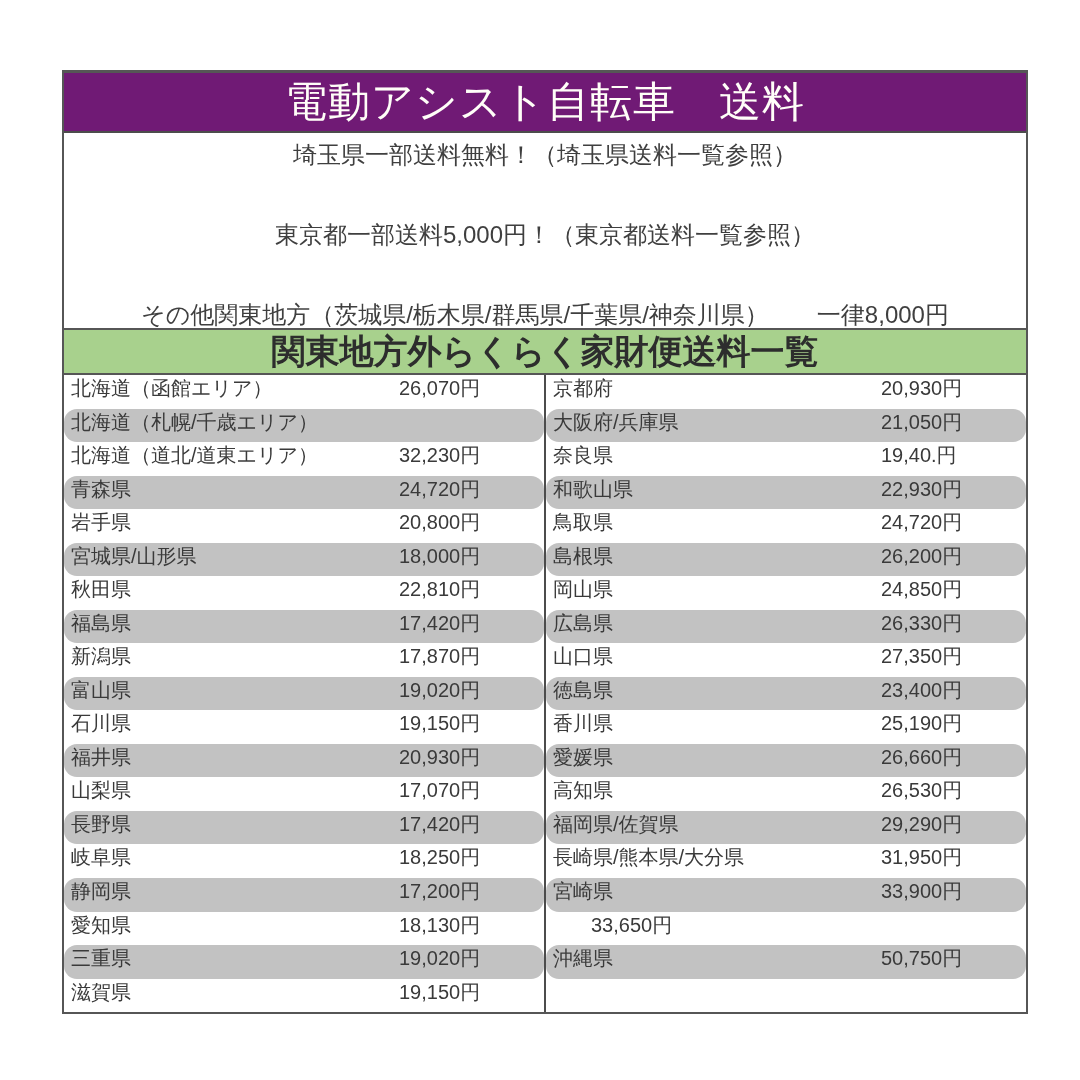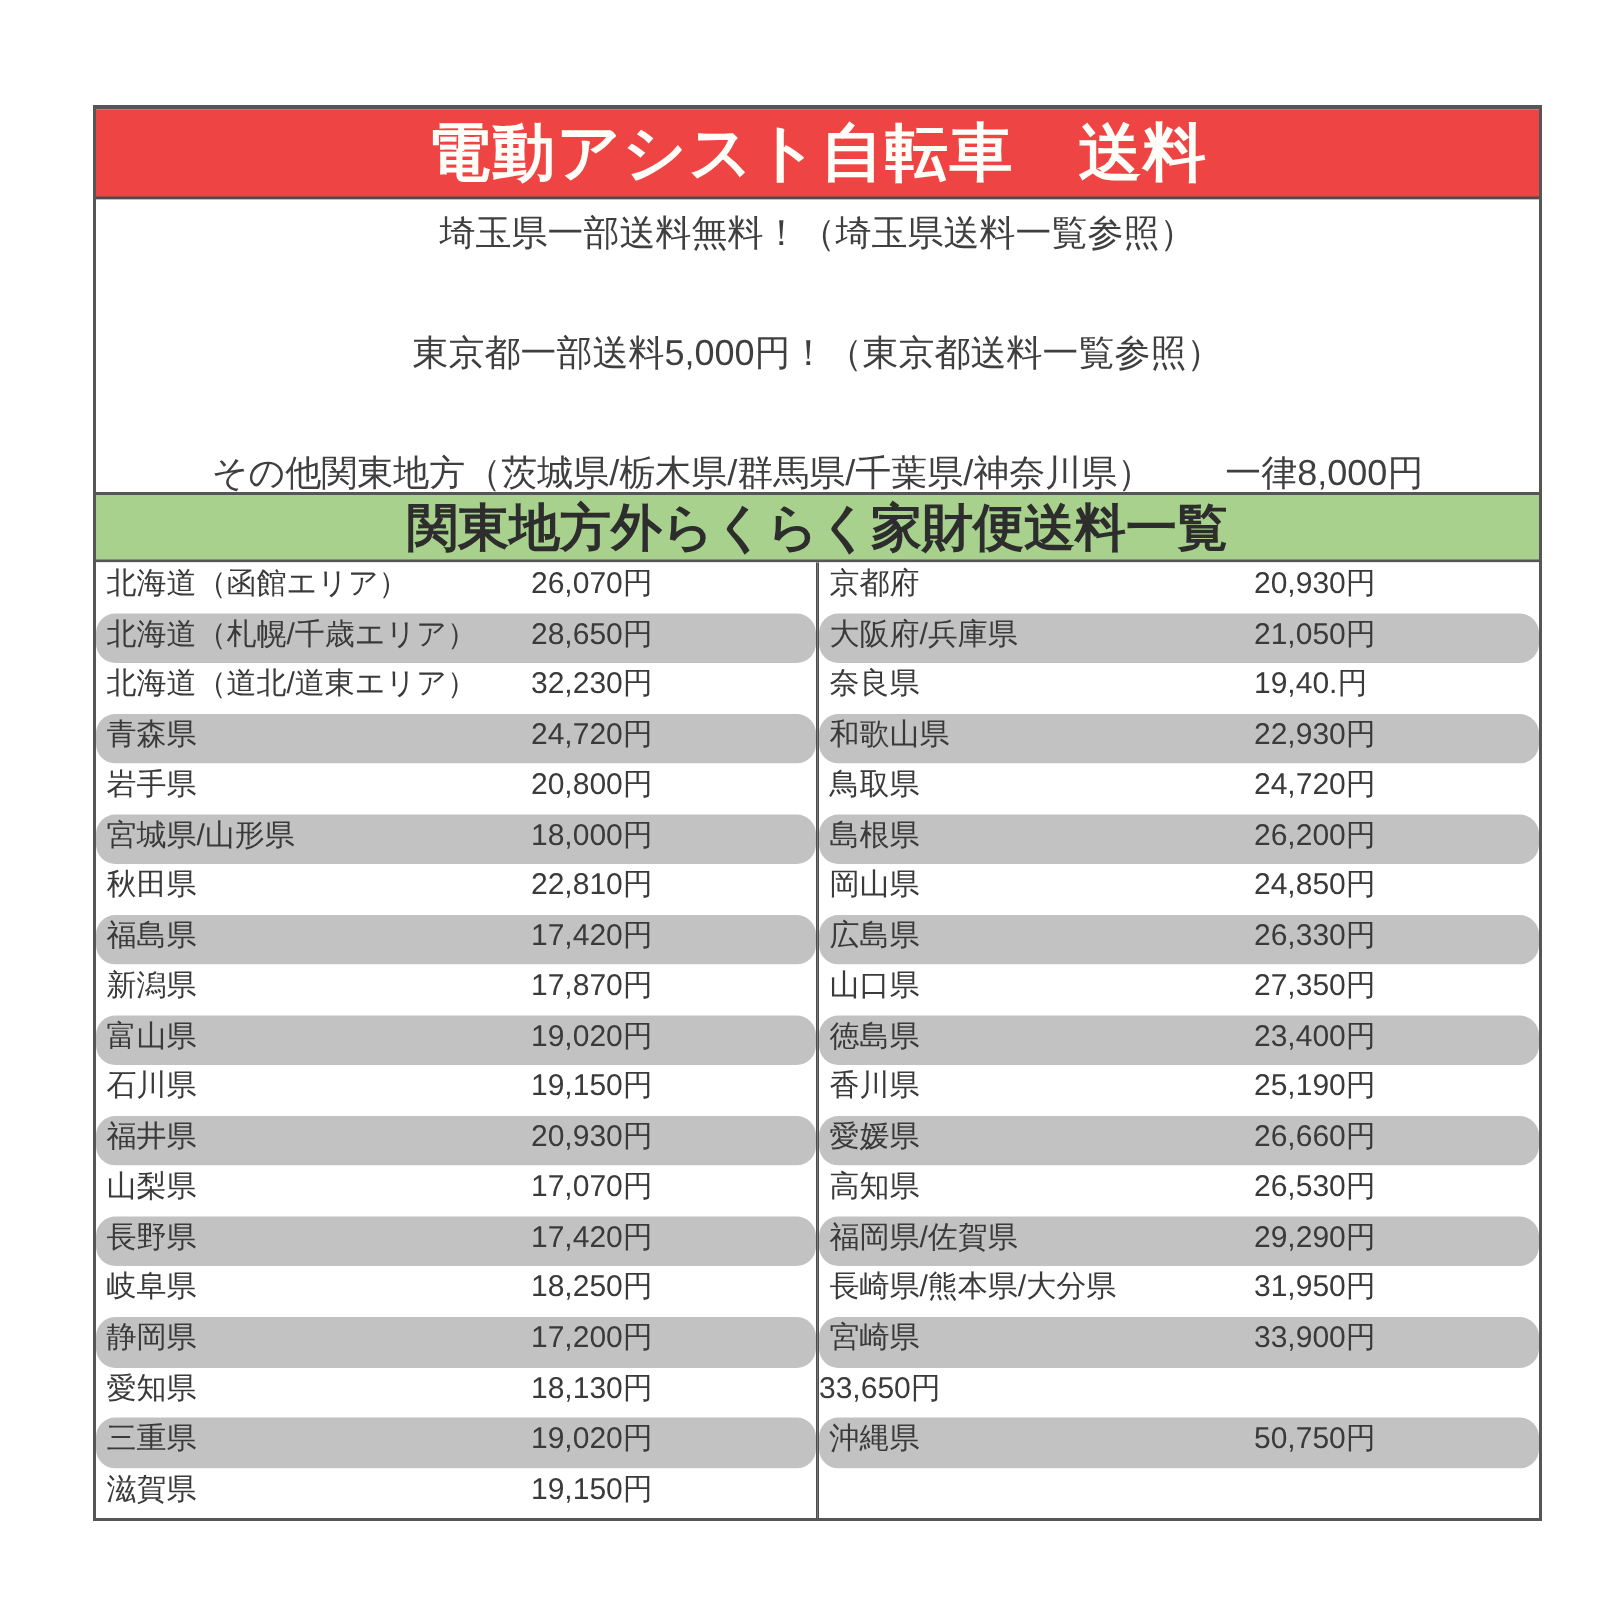--- a/index.html
+++ b/index.html
@@ -15,28 +15,28 @@
     width: 966px; height: 944px;
     border: 2px solid #565656;
     border-top-width: 3px;
     background: #ffffff;
     display: flex;
     flex-direction: column;
   }
   .title-bar {
     height: 60px;
     flex: none;
-    background: #ef4444;
+    background: #701a75;
     border-bottom: 2px solid #4c4c4c;
     display: flex;
     align-items: center;
     justify-content: center;
     color: #fffef8;
     font-size: 42px;
-    font-weight: bold;
+    font-weight: normal;
     letter-spacing: 1px;
   }
   .info-section {
     height: 197px;
     flex: none;
     background: #ffffff;
     border-bottom: 2px solid #565656;
     display: flex;
     flex-direction: column;
     justify-content: space-evenly;
@@ -85,20 +85,21 @@
   .tname {
     width: 290px;
     flex: none;
     padding-left: 7px;
     white-space: nowrap;
     overflow: hidden;
   }
   .tprice {
     flex: 1;
     white-space: nowrap;
+    margin-left: 45px;
   }
 </style>
 </head>
 <body>
 
 <div class="sheet">
 
   <div class="title-bar">電動アシスト自転車　送料</div>
 
   <div class="info-section">
@@ -110,21 +111,20 @@
   <div class="section-bar">関東地方外らくらく家財便送料一覧</div>
 
   <div class="table-wrap">
     <div class="table-col left" id="table-left">
         <div class="trow">
           <span class="tname">北海道（函館エリア）</span>
           <span class="tprice">26,070円</span>
         </div>
         <div class="trow alt">
           <span class="tname">北海道（札幌/千歳エリア）</span>
-          <span class="tprice">28,650円</span>
         </div>
         <div class="trow">
           <span class="tname">北海道（道北/道東エリア）</span>
           <span class="tprice">32,230円</span>
         </div>
         <div class="trow alt">
           <span class="tname">青森県</span>
           <span class="tprice">24,720円</span>
         </div>
         <div class="trow">

